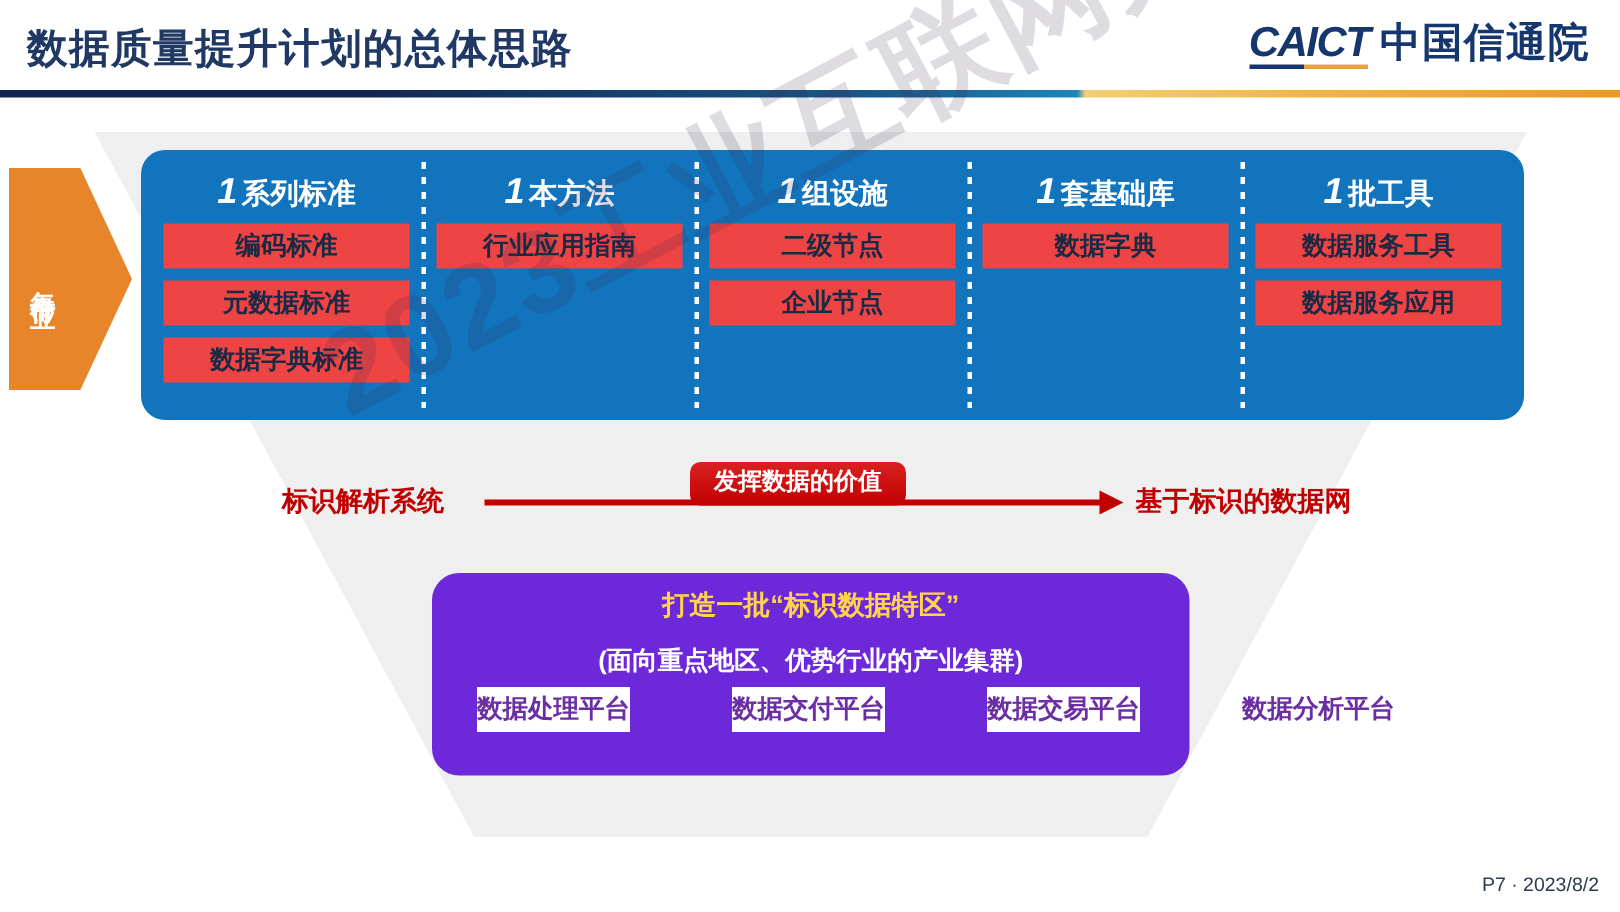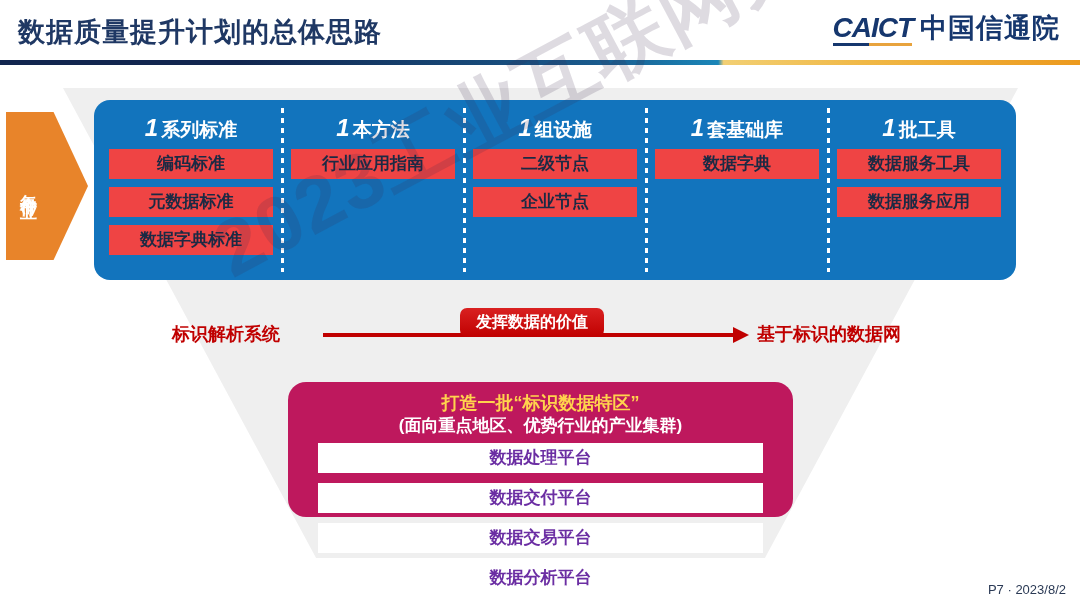--- a/index.html
+++ b/index.html
@@ -181,21 +181,21 @@
   #flow-row {
     position: absolute;
     left: 0;
     top: 300px;
     width: 1080px;
     height: 62px;
     z-index: 5;
   }
   #flow-left-label {
     position: absolute;
-    left: 172px;
+    left: 188px;
     top: 25px;
     font-size: 18px;
     font-weight: bold;
     color: #c00000;
     white-space: nowrap;
     line-height: 1;
   }
   #flow-right-label {
     position: absolute;
     left: 757px;
@@ -238,21 +238,21 @@
     margin-left: 14px;
   }
 
   
   #purple-panel {
     position: absolute;
     left: 288px;
     top: 382px;
     width: 505px;
     height: 135px;
-    background: #be185d;
+    background: #6d28d9;
     border-radius: 18px;
     z-index: 5;
     box-sizing: border-box;
     padding: 10px 18px 12px 18px;
   }
   #purple-title {
     text-align: center;
     font-size: 18px;
     font-weight: bold;
     color: #ffd34d;
@@ -260,24 +260,25 @@
     white-space: nowrap;
   }
   #purple-subtitle {
     text-align: center;
     font-size: 17px;
     font-weight: bold;
     color: #ffffff;
     line-height: 1.25;
     white-space: nowrap;
     margin-bottom: 7px;
+    margin-top: 15px;
   }
   #purple-grid {
     display: grid;
-    grid-template-columns: 1fr;
+    grid-template-columns: 1fr 1fr 1fr 1fr;
     column-gap: 68px;
     row-gap: 10px;
     padding: 0 12px;
   }
   .platform-item {
     background: #ffffff;
     color: #6b2ea3;
     font-size: 17px;
     font-weight: bold;
     text-align: center;

